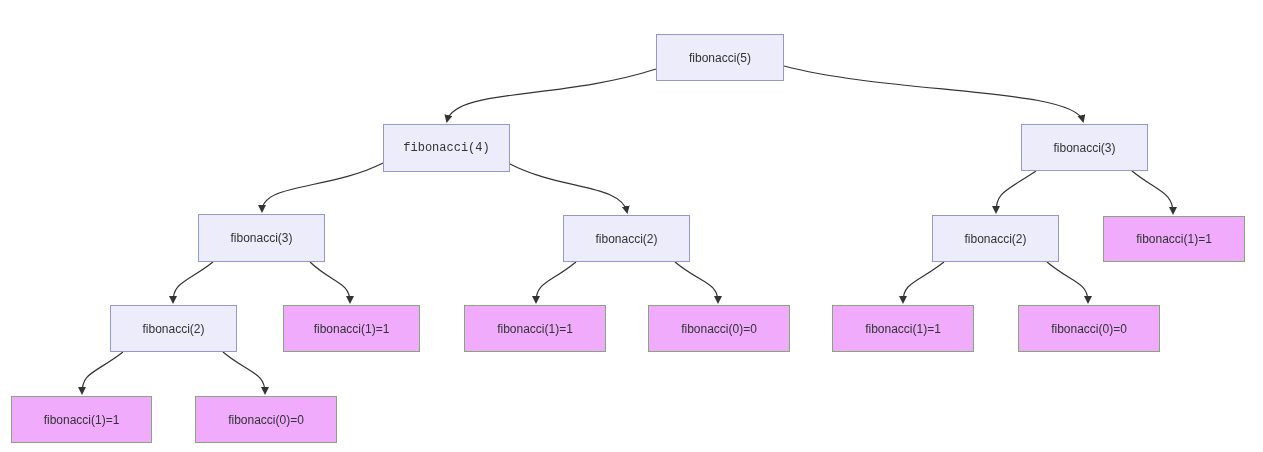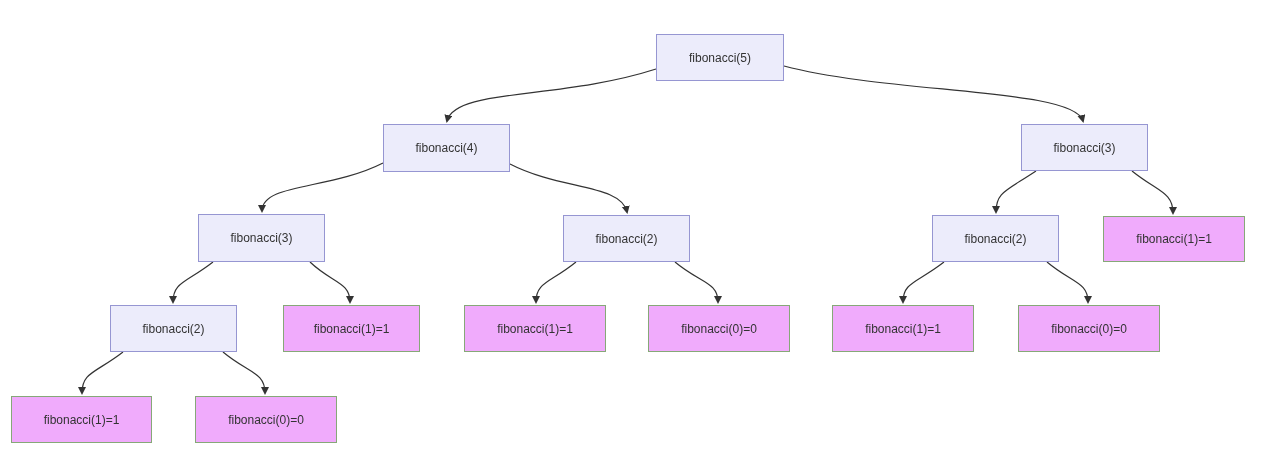--- a/index.html
+++ b/index.html
@@ -70,21 +70,21 @@
     <path class="edge" d="M1036,171 C1006,191 996,192 996,212" marker-end="url(#arrow)"></path>
     <path class="edge" d="M1132,171 C1158,192 1173,192 1173,213" marker-end="url(#arrow)"></path>
     <path class="edge" d="M944,262 C917,283 903,282 903,302" marker-end="url(#arrow)"></path>
     <path class="edge" d="M1047,262 C1072,283 1088,282 1088,302" marker-end="url(#arrow)"></path>
     <path class="edge" d="M123,352 C96,373 82,372 82,393" marker-end="url(#arrow)"></path>
     <path class="edge" d="M223,352 C248,373 265,372 265,393" marker-end="url(#arrow)"></path>
   </svg>
 
   <div class="node call" style="left:656px; top:34px;  width:128px; height:47px;">fibonacci(5)</div>
 
-  <div class="node call" style="left:383px; top:124px; width:127px; height:48px;">fibonacci(4)</div>
+  <div class="node call" style="left:383px; top:124px; width:127px; height:48px;font-family:Liberation Mono, monospace;">fibonacci(4)</div>
   <div class="node call" style="left:1021px;top:124px; width:127px; height:47px;">fibonacci(3)</div>
 
   <div class="node call" style="left:198px; top:214px; width:127px; height:48px;">fibonacci(3)</div>
   <div class="node call" style="left:563px; top:215px; width:127px; height:47px;">fibonacci(2)</div>
   <div class="node call" style="left:932px; top:215px; width:127px; height:47px;">fibonacci(2)</div>
   <div class="node base" style="left:1103px;top:216px; width:142px; height:46px;">fibonacci(1)=1</div>
 
   <div class="node call" style="left:110px; top:305px; width:127px; height:47px;">fibonacci(2)</div>
   <div class="node base" style="left:283px; top:305px; width:137px; height:47px;">fibonacci(1)=1</div>
   <div class="node base" style="left:464px; top:305px; width:142px; height:47px;">fibonacci(1)=1</div>

